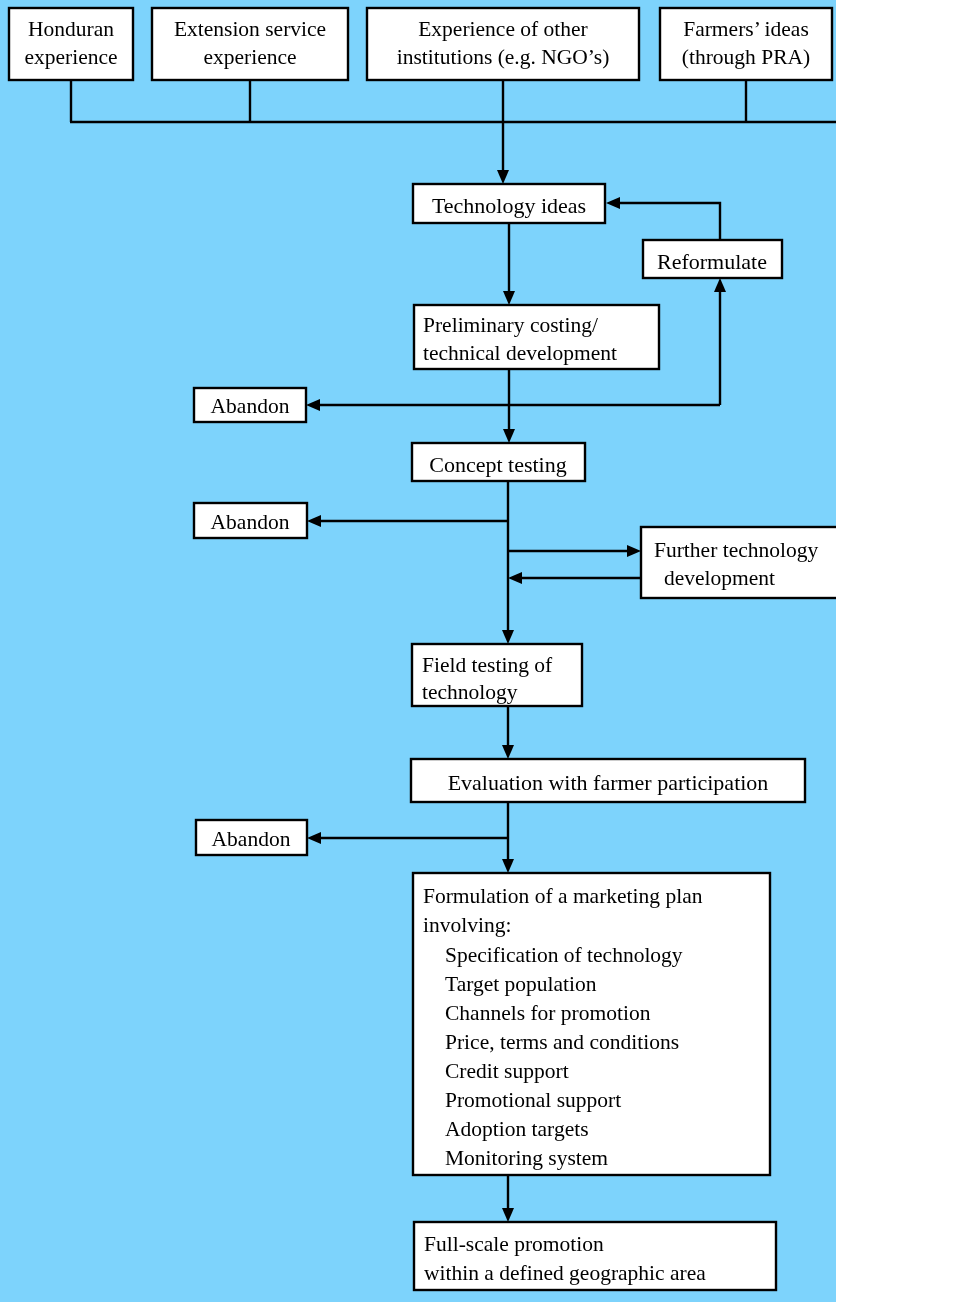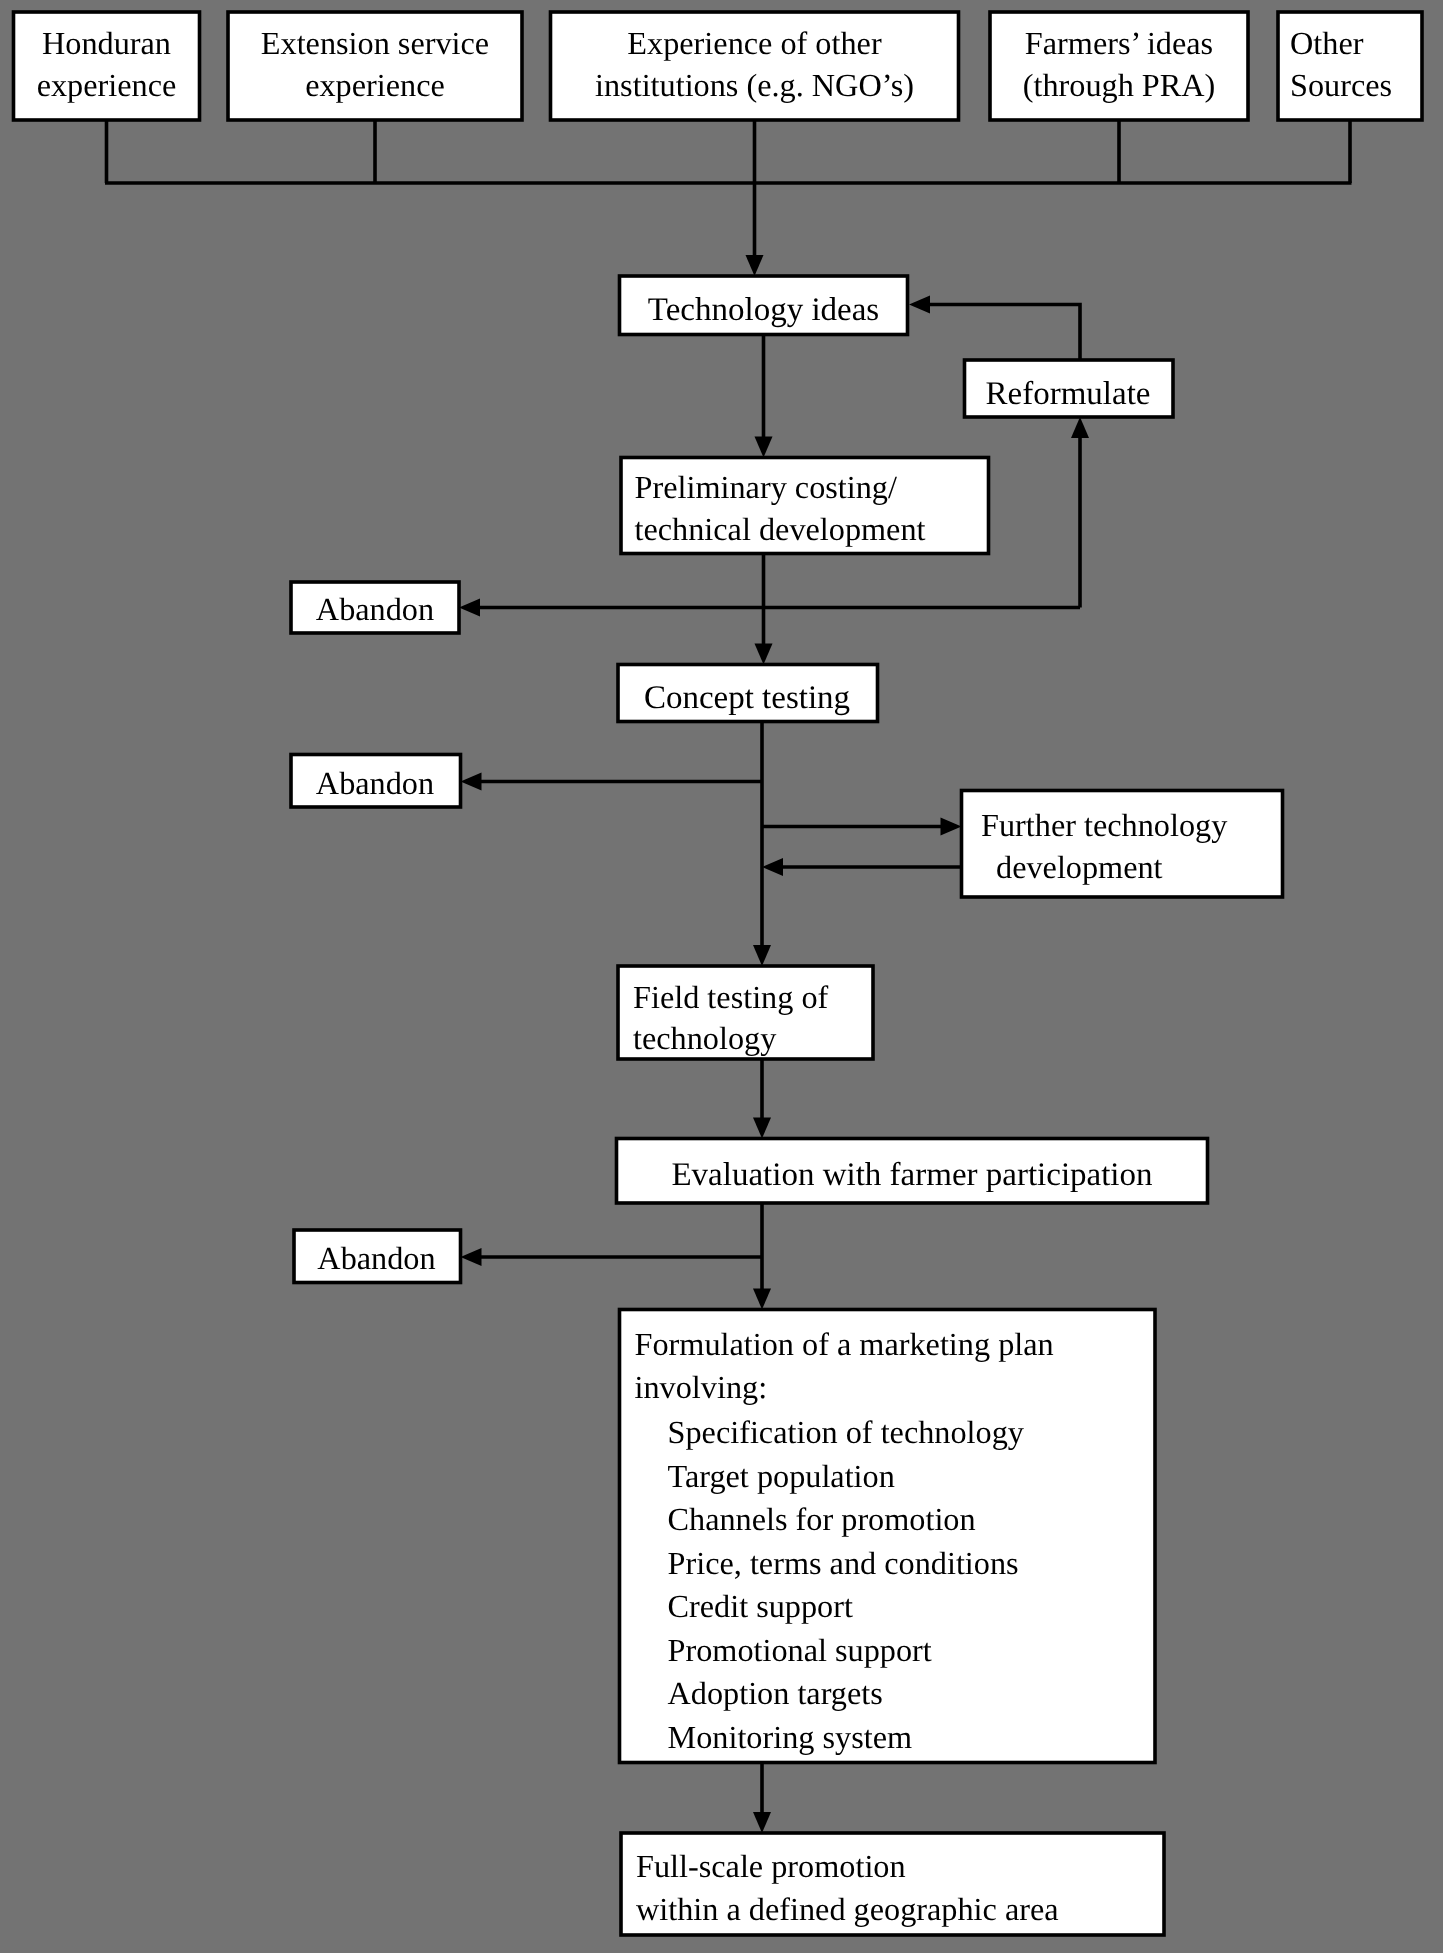--- a/index.html
+++ b/index.html
@@ -2,23 +2,23 @@
 <html><head>
 <meta charset="utf-8">
 <style>
   html, body {
     margin: 0;
     padding: 0;
     background: #ffffff;
   }
   #page {
     position: relative;
-    width: 962px;
+    width: 836px;
     height: 1302px;
-    background: #737373;
+    background: #7dd3fc;
     overflow: hidden;
     font-family: "Liberation Serif", "DejaVu Serif", serif;
   }
   svg.diagram {
     position: absolute;
     left: 0;
     top: 0;
     width: 962px;
     height: 1302px;
   }

